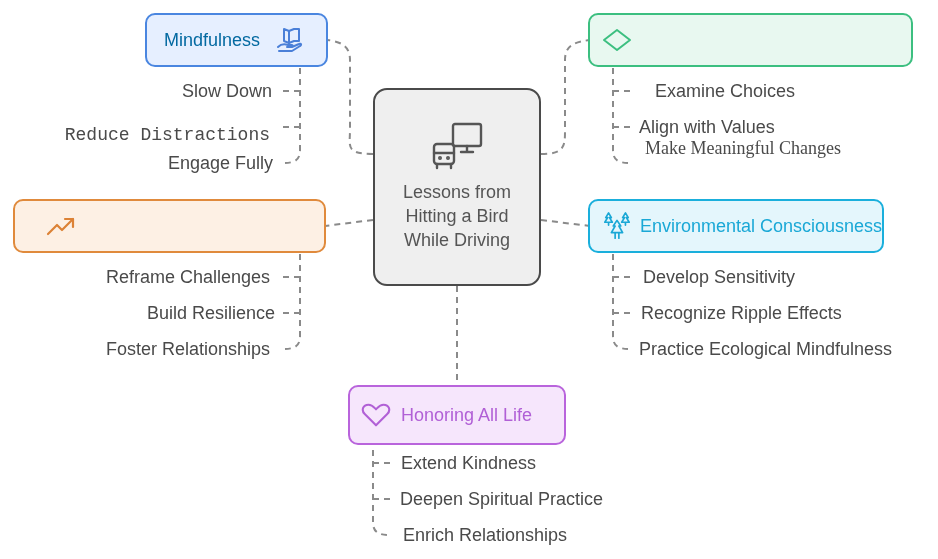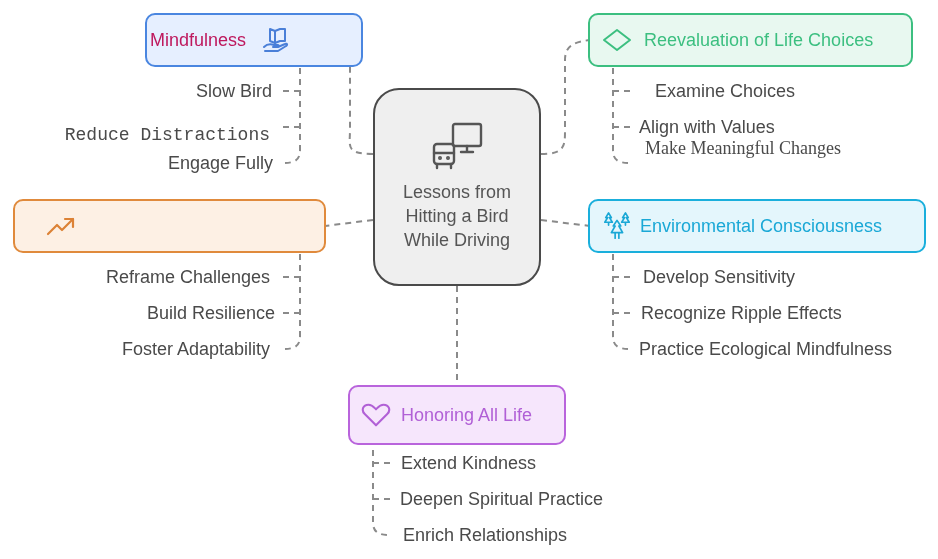--- a/index.html
+++ b/index.html
@@ -4,21 +4,21 @@
 <style>
   html, body { margin: 0; padding: 0; background: #ffffff; }
   body { width: 938px; height: 559px; position: relative; overflow: hidden;
          font-family: "Liberation Sans", "DejaVu Sans", sans-serif; }
   #connectors { position: absolute; left: 0; top: 0; width: 938px; height: 559px; pointer-events: none; }
   .node { position: absolute; box-sizing: border-box; border: 2px solid; border-radius: 10px;
           display: flex; align-items: center; font-size: 18px; }
   .node .lbl { white-space: nowrap; }
   .node .ico { display: inline-flex; width: 30px; height: 30px; align-items: center; justify-content: center; }
   .center { position: absolute; left: 373px; top: 88px; width: 168px; height: 198px; box-sizing: border-box;
-            border: 2px solid #4a4a4a; border-radius: 26px; background: #efefef;
+            border: 2px solid #4a4a4a; border-radius: 14px; background: #efefef;
             display: flex; flex-direction: column; align-items: center; justify-content: center; }
   .center .title { color: #555; font-size: 18px; line-height: 24px; text-align: center; width: 130px; margin-top: 6px; }
   .leaf { position: absolute; font-size: 18px; color: #4a4a4a; white-space: nowrap; line-height: 22px; }
   .leaf.r { text-align: right; }
 </style>
 </head>
 <body>
 
 <svg id="connectors" xmlns="http://www.w3.org/2000/svg">
   <g fill="none" stroke="#8a8a8a" stroke-width="2" stroke-dasharray="6 5">
@@ -49,59 +49,58 @@
       <rect x="3" y="22" width="20" height="20" rx="3"></rect>
       <path d="M3 31 L23 31"></path>
       <circle cx="9" cy="36" r="0.8" fill="#555"></circle>
       <circle cx="17" cy="36" r="0.8" fill="#555"></circle>
       <path d="M6 42 L6 46 M20 42 L20 46"></path>
     </svg>
   </span>
   <div class="title">Lessons from Hitting a Bird While Driving</div>
 </div>
 
-<div class="node" style="left:145px; top:13px; width:218px; height:54px; border-color:#4a86e0; background:#e6efff; color:#be185d; padding-left:3px;">
+<div class="node" style="left:145px; top:13px; width:183px; height:54px; border-color:#4a86e0; background:#e6efff; color:#0369a1; padding-left:17px;">
   <span class="lbl">Mindfulness</span>
   <span class="ico" style="margin-left:14px;">
     <svg width="28" height="28" viewBox="0 0 28 28" fill="none" stroke="#4a7fd8" stroke-width="2" stroke-linecap="round" stroke-linejoin="round">
       <path d="M9 3 L14 5 L19 3 L24 3 L24 15 L19 15 L14 17 L9 15 L9 3 Z"></path>
       <path d="M14 5 L14 17"></path>
       <path d="M3 21 C6 18 10 18 13 19 L17 19 C18 19 18 21 17 21 L12 21 M17 21 L24 18 C26 17 27 19 25 20 L17 25 L8 25 L4 25"></path>
     </svg>
   </span>
 </div>
-<div class="leaf r" style="right:666px; top:80px;">Slow Bird</div>
+<div class="leaf r" style="right:666px; top:80px;">Slow Down</div>
 <div class="leaf r" style="right:668px; top:124px;font-family:Liberation Mono, monospace;">Reduce Distractions</div>
 <div class="leaf r" style="right:665px; top:152px;">Engage Fully</div>
 
 <div class="node" style="left:588px; top:13px; width:325px; height:54px; border-color:#3cbf80; background:#e8f8f0; color:#3cbf80; padding-left:12px;">
   <span class="ico" style="margin-right:12px;">
     <svg width="30" height="24" viewBox="0 0 30 24" fill="none" stroke="#3cbf80" stroke-width="2" stroke-linejoin="round">
       <path d="M2 12 L15 2 L28 12 L15 22 Z"></path>
     </svg>
   </span>
-  <span class="lbl">Reevaluation of Life Choices</span>
 </div>
 <div class="leaf" style="left:655px; top:80px;">Examine Choices</div>
 <div class="leaf" style="left:639px; top:116px;">Align with Values</div>
 <div class="leaf" style="left:645px; top:137px;font-family:Liberation Serif, serif;">Make Meaningful Changes</div>
 
 <div class="node" style="left:13px; top:199px; width:313px; height:54px; border-color:#e08a3c; background:#fdf0e4; color:#dc8236; padding-left:19px;">
   <span class="ico" style="margin-left:12px;">
     <svg width="30" height="22" viewBox="0 0 30 22" fill="none" stroke="#dc8236" stroke-width="2.2" stroke-linecap="round" stroke-linejoin="round">
       <path d="M2 19 L11 10 L16 15 L27 4"></path>
       <path d="M19 4 L27 4 L27 12"></path>
     </svg>
   </span>
 </div>
 <div class="leaf r" style="right:668px; top:266px;">Reframe Challenges</div>
 <div class="leaf r" style="right:663px; top:302px;">Build Resilience</div>
-<div class="leaf r" style="right:668px; top:338px;">Foster Adaptability</div>
+<div class="leaf r" style="right:668px; top:338px;">Foster Relationships</div>
 
-<div class="node" style="left:588px; top:199px; width:338px; height:54px; border-color:#1aafdc; background:#e4f6fc; color:#1aa8d6; padding-left:12px;">
+<div class="node" style="left:588px; top:199px; width:296px; height:54px; border-color:#1aafdc; background:#e4f6fc; color:#1aa8d6; padding-left:12px;">
   <span class="ico" style="margin-right:8px;">
     <svg width="32" height="32" viewBox="0 0 32 32" fill="none" stroke="#1aa8d6" stroke-width="1.8" stroke-linejoin="round" stroke-linecap="round">
       <path d="M7 2 L4 7 L6 7 L3 12 L11 12 L8 7 L10 7 Z M7 12 L7 15"></path>
       <path d="M25 2 L22 7 L24 7 L21 12 L29 12 L26 7 L28 7 Z M25 12 L25 15"></path>
       <path d="M16 10 L12 16 L14 16 L10 23 L22 23 L18 16 L20 16 Z M14 23 L14 29 M18 23 L18 29"></path>
     </svg>
   </span>
   <span class="lbl">Environmental Consciousness</span>
 </div>
 <div class="leaf" style="left:643px; top:266px;">Develop Sensitivity</div>

